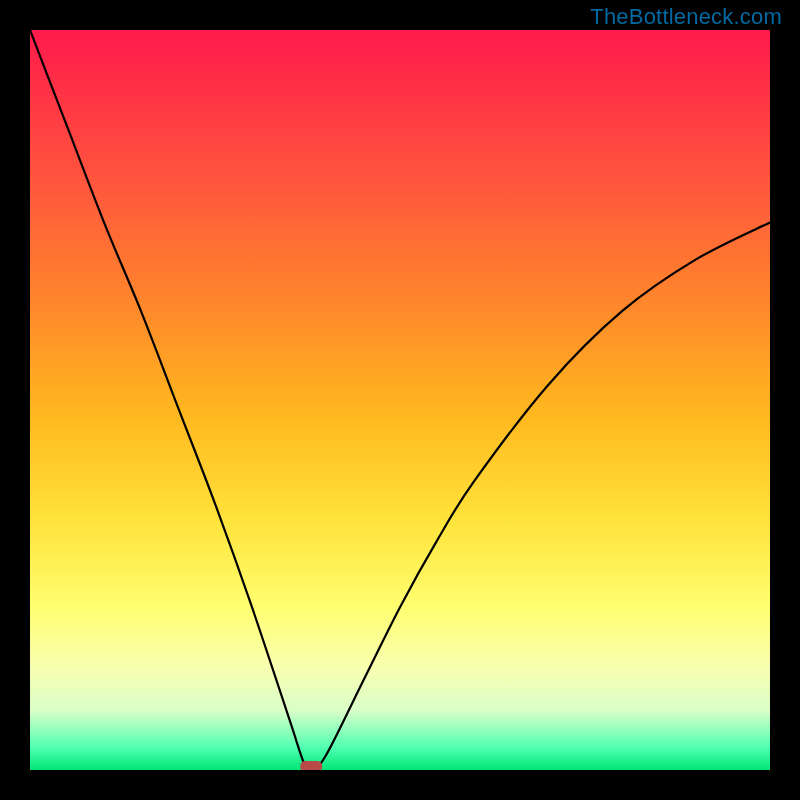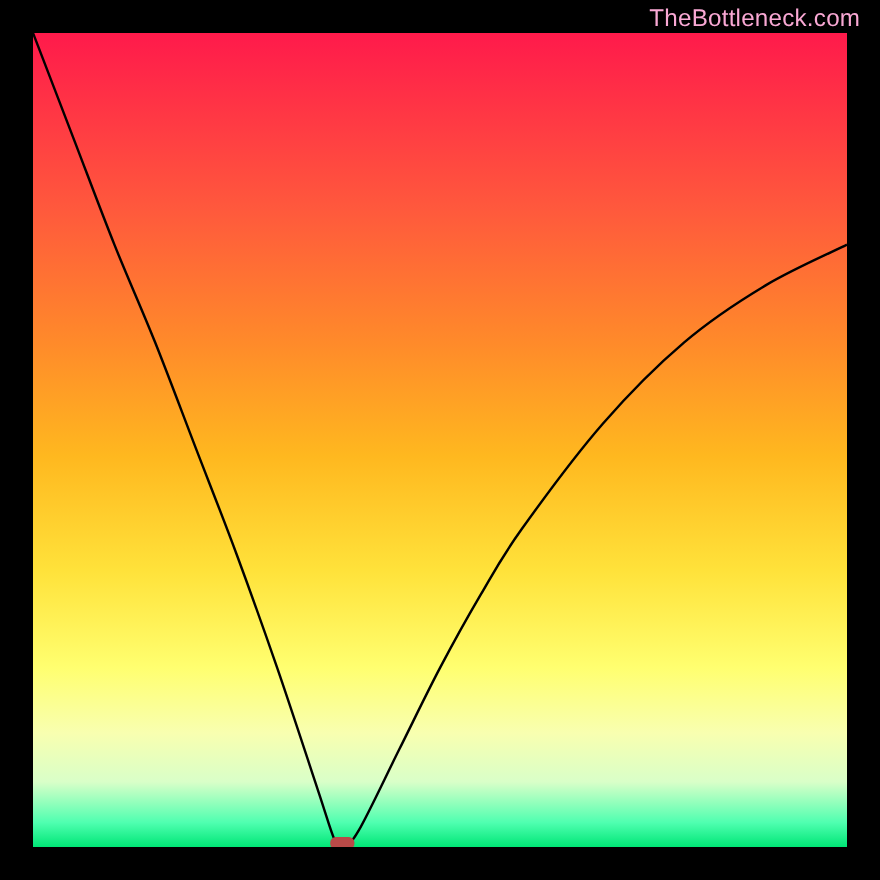--- a/index.html
+++ b/index.html
@@ -14,21 +14,21 @@
   .frame {
     position: relative;
     width: 800px;
     height: 800px;
     background: #000;
   }
   .watermark {
     position: absolute;
     top: 4px;
     right: 18px;
-    color: #f9a8d4;
+    color: #0369a1;
     font-size: 22px;
     font-weight: 500;
     letter-spacing: 0.2px;
     z-index: 10;
   }
   .plot-area {
     position: absolute;
     left: 30px;
     top: 30px;
     width: 740px;

